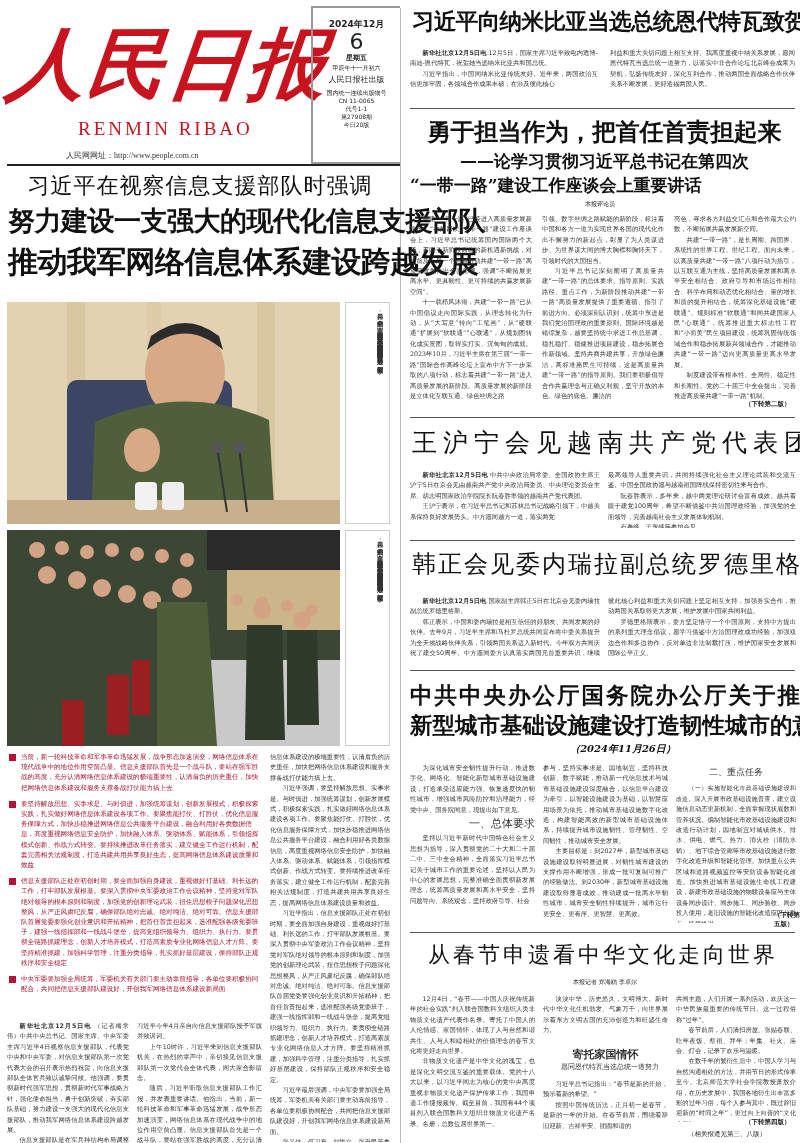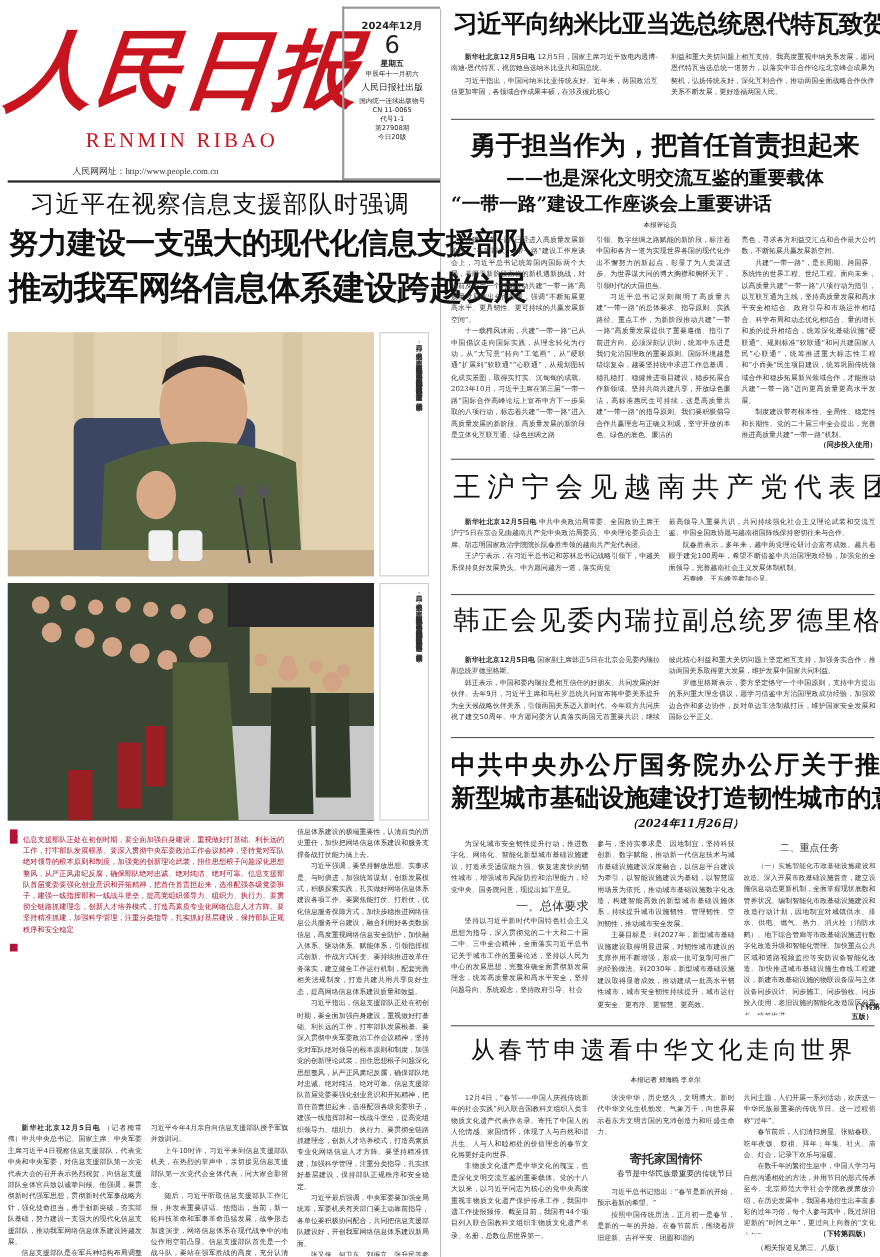--- a/index.html
+++ b/index.html
@@ -161,23 +161,24 @@
     <rect x="100" y="145" width="22" height="60" fill="#9b1e22"></rect>
     <rect x="125" y="130" width="18" height="55" fill="#9b1e22"></rect>
   </svg>
 </div>
 <div class="abs caption-v" style="left:345px; top:530px; width:45px; height:216px;">
   <span>十二月四日，中共中央总书记、国家主席、中央军委主席习近平视察信息支援部队，代表党中央和中央军委，对信息支援部队第一次党代表大会的召开表示热烈祝贺，向信息支援部队全体官兵致以诚挚问候。这是习近平同代表们亲切握手。</span>
   <span>新华社记者 李刚摄</span>
 </div>
 
 <ul class="abs summary" style="left:7px; top:752px; width:255px;">
-  <li><span class="bullet"></span></li>
+  <li><span class="bullet"></span><span>当前，新一轮科技革命和军事革命迅猛发展，战争形态加速演变，网络信息体系在现代战争中的地位作用空前凸显。信息支援部队首先是一个战斗队，要站在强军胜战的高度，充分认清网络信息体系建设的极端重要性，认清肩负的历史重任，加快把网络信息体系建设和服务支撑备战打仗能力搞上去</span></li>
+  <li><span class="bullet"></span><span>要坚持解放思想、实事求是、与时俱进，加强统筹谋划，创新发展模式，积极探索实践，扎实做好网络信息体系建设各项工作。要聚焦能打仗、打胜仗，优化信息服务保障方式，加快步稳推进网络信息公共服务平台建设，融合利用好各类数据信息，高度重视网络信息安全防护，加快融入体系、驱动体系、赋能体系，引领指挥模式创新、作战方式转变。要持续推进改革任务落实，建立健全工作运行机制，配套完善相关法规制度，打造共建共用共享良好生态，提高网络信息体系建设质量和效益</span></li>
   <li><span class="bullet"></span><span>信息支援部队正处在初创时期，要全面加强自身建设，重视做好打基础、利长远的工作，打牢部队发展根基。要深入贯彻中央军委政治工作会议精神，坚持党对军队绝对领导的根本原则和制度，加强党的创新理论武装，扭住思想根子问题深化思想整风，从严正风肃纪反腐，确保部队绝对忠诚、绝对纯洁、绝对可靠。信息支援部队首届党委要强化创业意识和开拓精神，把首任首责担起来，选准配强各级党委班子，建强一线指挥部和一线战斗堡垒，提高党组织领导力、组织力、执行力。要贯彻全链路抓建理念，创新人才培养模式，打造高素质专业化网络信息人才方阵。要坚持精准抓建，加强科学管理，注重分类指导，扎实抓好基层建设，保持部队正规秩序和安全稳定</span></li>
-  <li><span class="bullet"></span></li>
+  <li><span class="bullet"></span><span>中央军委要加强全局统筹，军委机关有关部门要主动靠前指导，各单位要积极协同配合，共同把信息支援部队建设好，开创我军网络信息体系建设新局面</span></li>
 </ul>
 
 <div class="abs col" style="left:270px; top:752px; width:120px; height:390px;">
   <p style="text-indent:0">信息体系建设的极端重要性，认清肩负的历史重任，加快把网络信息体系建设和服务支撑备战打仗能力搞上去。</p>
   <p>习近平强调，要坚持解放思想、实事求是、与时俱进，加强统筹谋划，创新发展模式，积极探索实践，扎实做好网络信息体系建设各项工作。要聚焦能打仗、打胜仗，优化信息服务保障方式，加快步稳推进网络信息公共服务平台建设，融合利用好各类数据信息，高度重视网络信息安全防护，加快融入体系、驱动体系、赋能体系，引领指挥模式创新、作战方式转变。要持续推进改革任务落实，建立健全工作运行机制，配套完善相关法规制度，打造共建共用共享良好生态，提高网络信息体系建设质量和效益。</p>
   <p>习近平指出，信息支援部队正处在初创时期，要全面加强自身建设，重视做好打基础、利长远的工作，打牢部队发展根基。要深入贯彻中央军委政治工作会议精神，坚持党对军队绝对领导的根本原则和制度，加强党的创新理论武装，扭住思想根子问题深化思想整风，从严正风肃纪反腐，确保部队绝对忠诚、绝对纯洁、绝对可靠。信息支援部队首届党委要强化创业意识和开拓精神，把首任首责担起来，选准配强各级党委班子，建强一线指挥部和一线战斗堡垒，提高党组织领导力、组织力、执行力。要贯彻全链路抓建理念，创新人才培养模式，打造高素质专业化网络信息人才方阵。要坚持精准抓建，加强科学管理，注重分类指导，扎实抓好基层建设，保持部队正规秩序和安全稳定。</p>
   <p>习近平最后强调，中央军委要加强全局统筹，军委机关有关部门要主动靠前指导，各单位要积极协同配合，共同把信息支援部队建设好，开创我军网络信息体系建设新局面。</p>
   <p>张又侠、何卫东、刘振立、张升民等参加活动。</p>
 </div>
 
@@ -195,37 +196,37 @@
 <div class="abs col" style="left:410px; top:48px; width:188px; height:52px;">
   <p><span class="dateline">新华社北京12月5日电</span> <span>12月5日，国家主席习近平致电内透博-南迪-恩代特瓦，祝贺她当选纳米比亚共和国总统。</span></p>
   <p>习近平指出，中国同纳米比亚传统友好。近年来，两国政治互信更加牢固，各领域合作成果丰硕，在涉及彼此核心</p>
 </div>
 <div class="abs col" style="left:610px; top:48px; width:185px; height:52px;">
   <p style="text-indent:0">利益和重大关切问题上相互支持。我高度重视中纳关系发展，愿同恩代特瓦当选总统一道努力，以落实中非合作论坛北京峰会成果为契机，弘扬传统友好，深化互利合作，推动两国全面战略合作伙伴关系不断发展，更好造福两国人民。</p>
 </div>
 <div class="abs rule-thin" style="left:410px; top:108px; width:385px;"></div>
 
 <div class="abs hl" style="left:412px; top:116px; width:384px; font-size:24px; letter-spacing:-0.4px;">勇于担当作为，把首任首责担起来</div>
-<div class="abs hl serif" style="left:460px; top:150px; width:336px; font-size:17px; font-weight:bold; text-align:left;">——也是深化文明交流互鉴的重要载体</div>
+<div class="abs hl serif" style="left:460px; top:150px; width:336px; font-size:17px; font-weight:bold; text-align:left;">——论学习贯彻习近平总书记在第四次</div>
 <div class="abs hl serif" style="left:410px; top:174px; width:336px; font-size:17px; font-weight:bold; text-align:left;">“一带一路”建设工作座谈会上重要讲话</div>
 <div class="abs small-serif" style="left:570px; top:200px; width:60px; text-align:center;">本报评论员</div>
 <div class="abs col serif" style="left:410px; top:214px; width:122px; height:196px; font-family:'DejaVu Serif',serif;">
   <p>共建“一带一路”已经进入高质量发展新阶段。“在第四次“一带一路”建设工作座谈会上，习近平总书记统筹国内国际两个大局，着眼于新阶段面临的新机遇新挑战，对当前及今后一个时期推动共建“一带一路”高质量发展作出全面部署，强调“不断拓展更高水平、更具韧性、更可持续的共赢发展新空间”。</p>
   <p>十一载栉风沐雨，共建“一带一路”已从中国倡议走向国际实践，从理念转化为行动，从“大写意”转向“工笔画”，从“硬联通”扩展到“软联通”“心联通”，从规划图转化成实景图，取得实打实、沉甸甸的成就。2023年10月，习近平主席在第三届“一带一路”国际合作高峰论坛上宣布中方下一步采取的八项行动，标志着共建“一带一路”进入高质量发展的新阶段。高质量发展的新阶段是立体化互联互通、绿色丝绸之路</p>
 </div>
 <div class="abs col" style="left:542px; top:214px; width:122px; height:196px; font-family:'DejaVu Serif',serif;">
   <p style="text-indent:0">引领、数字丝绸之路赋能的新阶段，标注着中国和各方一道为实现世界各国的现代化作出不懈努力的新起点，彰显了为人类谋进步、为世界谋大同的博大胸襟和胸怀天下，引领时代的大国担当。</p>
   <p>习近平总书记深刻阐明了高质量共建“一带一路”的总体要求、指导原则、实践路径、重点工作，为新阶段推动共建“一带一路”高质量发展提供了重要遵循、指引了前进方向。必须深刻认识到，统筹中东进是我们党治国理政的重要原则。国际环境越是错综复杂，越要坚持统中求进工作总基调，稳扎稳打、稳健推进项目建设，稳步拓展合作新领域。坚持共商共建共享，开放绿色廉洁，高标准惠民生可持续，这是高质量共建“一带一路”的指导原则。我们要积极倡导合作共赢理念与正确义利观，坚守开放的本色、绿色的底色、廉洁的</p>
 </div>
 <div class="abs col" style="left:674px; top:214px; width:122px; height:196px; font-family:'DejaVu Serif',serif;">
   <p style="text-indent:0">亮色，寻求各方利益交汇点和合作最大公约数，不断拓展共赢发展新空间。</p>
   <p>共建“一带一路”，是长周期、跨国界、系统性的世界工程、世纪工程。面向未来，以高质量共建“一带一路”八项行动为指引，以互联互通为主线，坚持高质量发展和高水平安全相结合、政府引导和市场运作相结合、科学布局和动态优化相结合、量的增长和质的提升相结合，统筹深化基础设施“硬联通”、规则标准“软联通”和同共建国家人民“心联通”，统筹推进重大标志性工程和“小而美”民生项目建设，统筹巩固传统领域合作和稳步拓展新兴领域合作，才能推动共建“一带一路”迈向更高质量更高水平发展。</p>
   <p>制度建设带有根本性、全局性、稳定性和长期性。党的二十届三中全会提出，完善推进高质量共建“一带一路”机制。</p>
 </div>
-<div class="abs" style="left:745px; top:400px; font-size:6.5px; font-weight:bold;">（同步投入使用）</div>
+<div class="abs" style="left:745px; top:400px; font-size:6.5px; font-weight:bold;">（下转第二版）</div>
 <div class="abs rule-thin" style="left:410px; top:417px; width:385px;"></div>
 
 <div class="abs hl serif" style="left:412px; top:426px; width:384px; font-size:25px; font-weight:normal; letter-spacing:6px;">王沪宁会见越南共产党代表团</div>
 <div class="abs col" style="left:410px; top:470px; width:190px; height:58px;">
   <p><span class="dateline">新华社北京12月5日电</span> <span>中共中央政治局常委、全国政协主席王沪宁5日在京会见由越南共产党中央政治局委员、中央理论委员会主席、胡志明国家政治学院院长阮春胜率领的越南共产党代表团。</span></p>
   <p>王沪宁表示，在习近平总书记和苏林总书记战略引领下，中越关系保持良好发展势头。中方愿同越方一道，落实两党</p>
 </div>
 <div class="abs col" style="left:608px; top:470px; width:188px; height:58px;">
   <p style="text-indent:0">最高领导人重要共识，共同持续强化社会主义理论武装和交流互鉴。中国全国政协愿与越南祖国阵线保持密切往来与合作。</p>
   <p>阮春胜表示，多年来，越中两党理论研讨会富有成效。越共着眼于建党100周年，希望不断借鉴中共治国理政经验，加强党的全面领导，完善越南社会主义发展体制机制。</p>
@@ -267,21 +268,21 @@
 <div class="abs hl" style="left:410px; top:940px; width:386px; font-size:22px; font-weight:normal; letter-spacing:3px;">从春节申遗看中华文化走向世界</div>
 <div class="abs small-serif" style="left:540px; top:978px; width:130px; text-align:center;">本报记者 郑海鸥 李卓尔</div>
 
 <div class="abs col" style="left:410px; top:994px; width:125px; height:149px;">
   <p>12月4日，“春节——中国人庆祝传统新年的社会实践”列入联合国教科文组织人类非物质文化遗产代表作名录。寄托了中国人的人伦情感、家国情怀，体现了人与自然和谐共生、人与人和睦相处的价值理念的春节文化将更好走向世界。</p>
   <p>非物质文化遗产是中华文化的瑰宝，也是深化文明交流互鉴的重要载体。党的十八大以来，以习近平同志为核心的党中央高度重视非物质文化遗产保护传承工作，我国申遗工作捷报频传。截至目前，我国有44个项目列入联合国教科文组织非物质文化遗产名录、名册，总数位居世界第一。</p>
 </div>
 <div class="abs col" style="left:543px; top:994px; width:125px; height:149px;">
   <p>泱泱中华，历史悠久，文明博大。新时代中华文化生机勃发、气象万千，向世界展示着东方文明古国的充沛创造力和旺盛生命力。</p>
   <div style="font-size:11px; font-weight:bold; text-align:center; margin-top:14px; font-family:Liberation Mono, monospace;">寄托家国情怀</div>
-  <div style="font-size:7px; font-family:'DejaVu Serif',serif; line-height:11px; margin:2px 0 6px 0; padding-left:18px;">春节是中华民族最重要的传统节日</div>
+  <div style="font-size:7px; font-family:'DejaVu Serif',serif; line-height:11px; margin:2px 0 6px 0; padding-left:18px;">愿同恩代特瓦当选总统一道努力</div>
   <p>习近平总书记指出：“春节是新的开始，预示着新的希望。”</p>
   <p>按照中国传统历法，正月初一是春节，是新的一年的开始。在春节前后，围绕着辞旧迎新、吉祥平安、团圆和谐的</p>
 </div>
 <div class="abs col" style="left:676px; top:994px; width:120px; height:128px;">
   <p style="text-indent:0">共同主题，人们开展一系列活动，欢庆这一中华民族最重要的传统节日。这一过程俗称“过年”。</p>
   <p>春节前后，人们清扫房屋、张贴春联、吃年夜饭、祭祖、拜年；年集、社火、庙会、灯会，记录下欢乐与温暖。</p>
   <p>在数千年的繁衍生息中，中国人学习与自然沟通相处的方法，并用节日的形式传承至今。北京师范大学社会学院教授萧放介绍，在历史发展中，我国各地衍生出丰富多彩的过年习俗，每个人参与其中，既过辞旧迎新的“时间之年”，更过向上向善的“文化之年”。</p>
 </div>
 <div class="abs" style="left:745px; top:1118px; font-size:6.5px; font-weight:bold;">（下转第四版）</div>
 <div class="abs" style="left:688px; top:1130px; font-size:6.5px;">（相关报道见第三、八版）</div>

